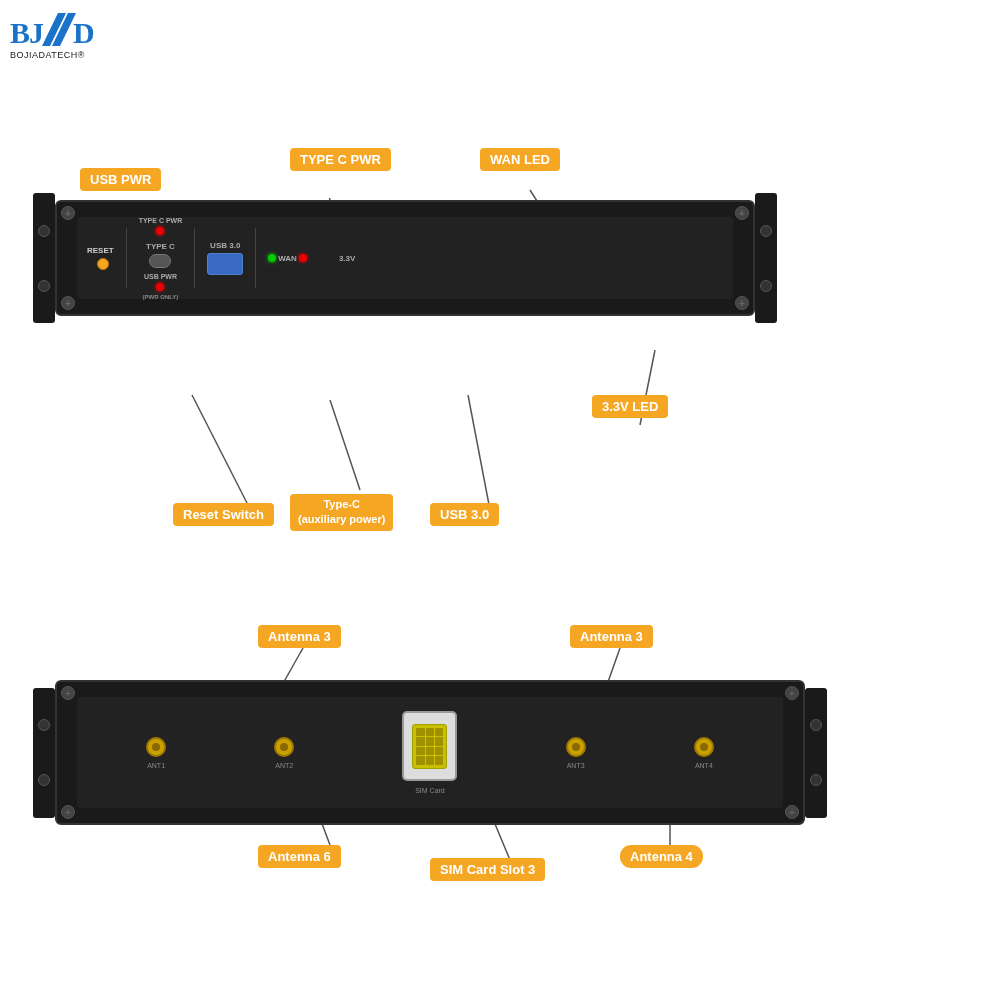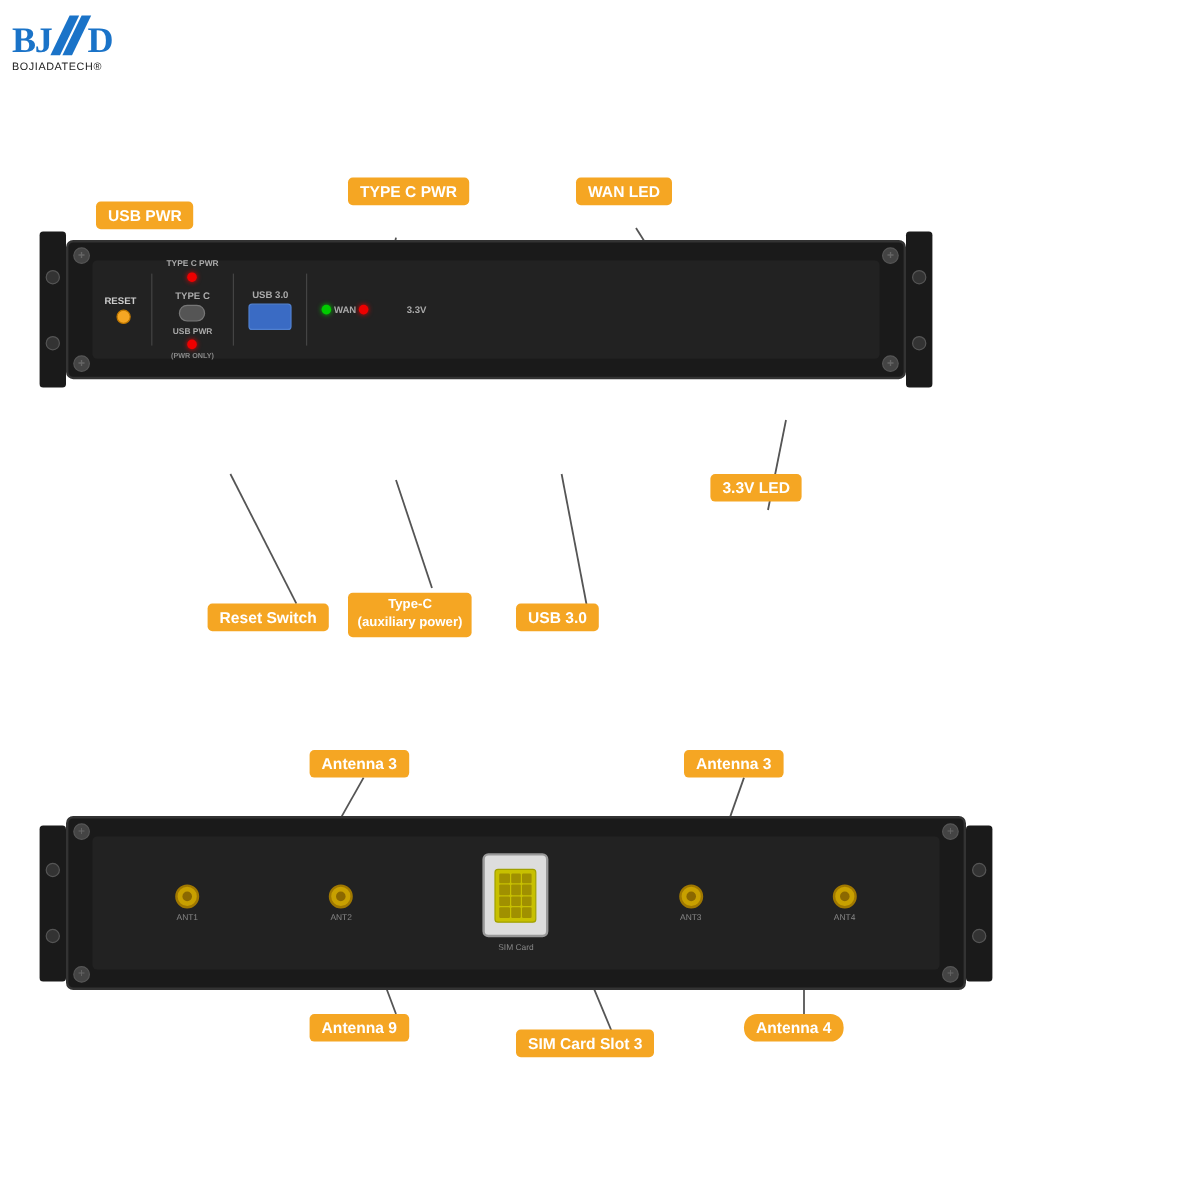--- a/index.html
+++ b/index.html
@@ -372,21 +372,21 @@
         <div class="led green"></div>
         <div style="color:#aaa;font-size:8px;">WAN</div>
         <div class="led red"></div>
         <div style="color:#aaa;font-size:8px;margin-left:30px;">3.3V</div>
       </div>
     </div>
   </div>
 </div>
 
 <div class="label-tag" style="top:625px; left:258px;">Antenna 3</div>
-<div class="label-tag" style="top:845px; left:258px;">Antenna 9</div>
+<div class="label-tag" style="top:845px; left:258px;">Antenna 6</div>
 <div class="label-tag" style="top:625px; left:570px;">Antenna 3</div>
 <div class="label-tag" style="top:845px; left:620px;border-radius:11px;">Antenna 4</div>
 <div class="label-tag" style="top:858px; left:430px;">SIM Card Slot 3</div>
 
 <div class="device-back">
 
   <div class="mount-ear left">
     <div class="ear-screw"></div>
     <div class="ear-screw"></div>
   </div>

